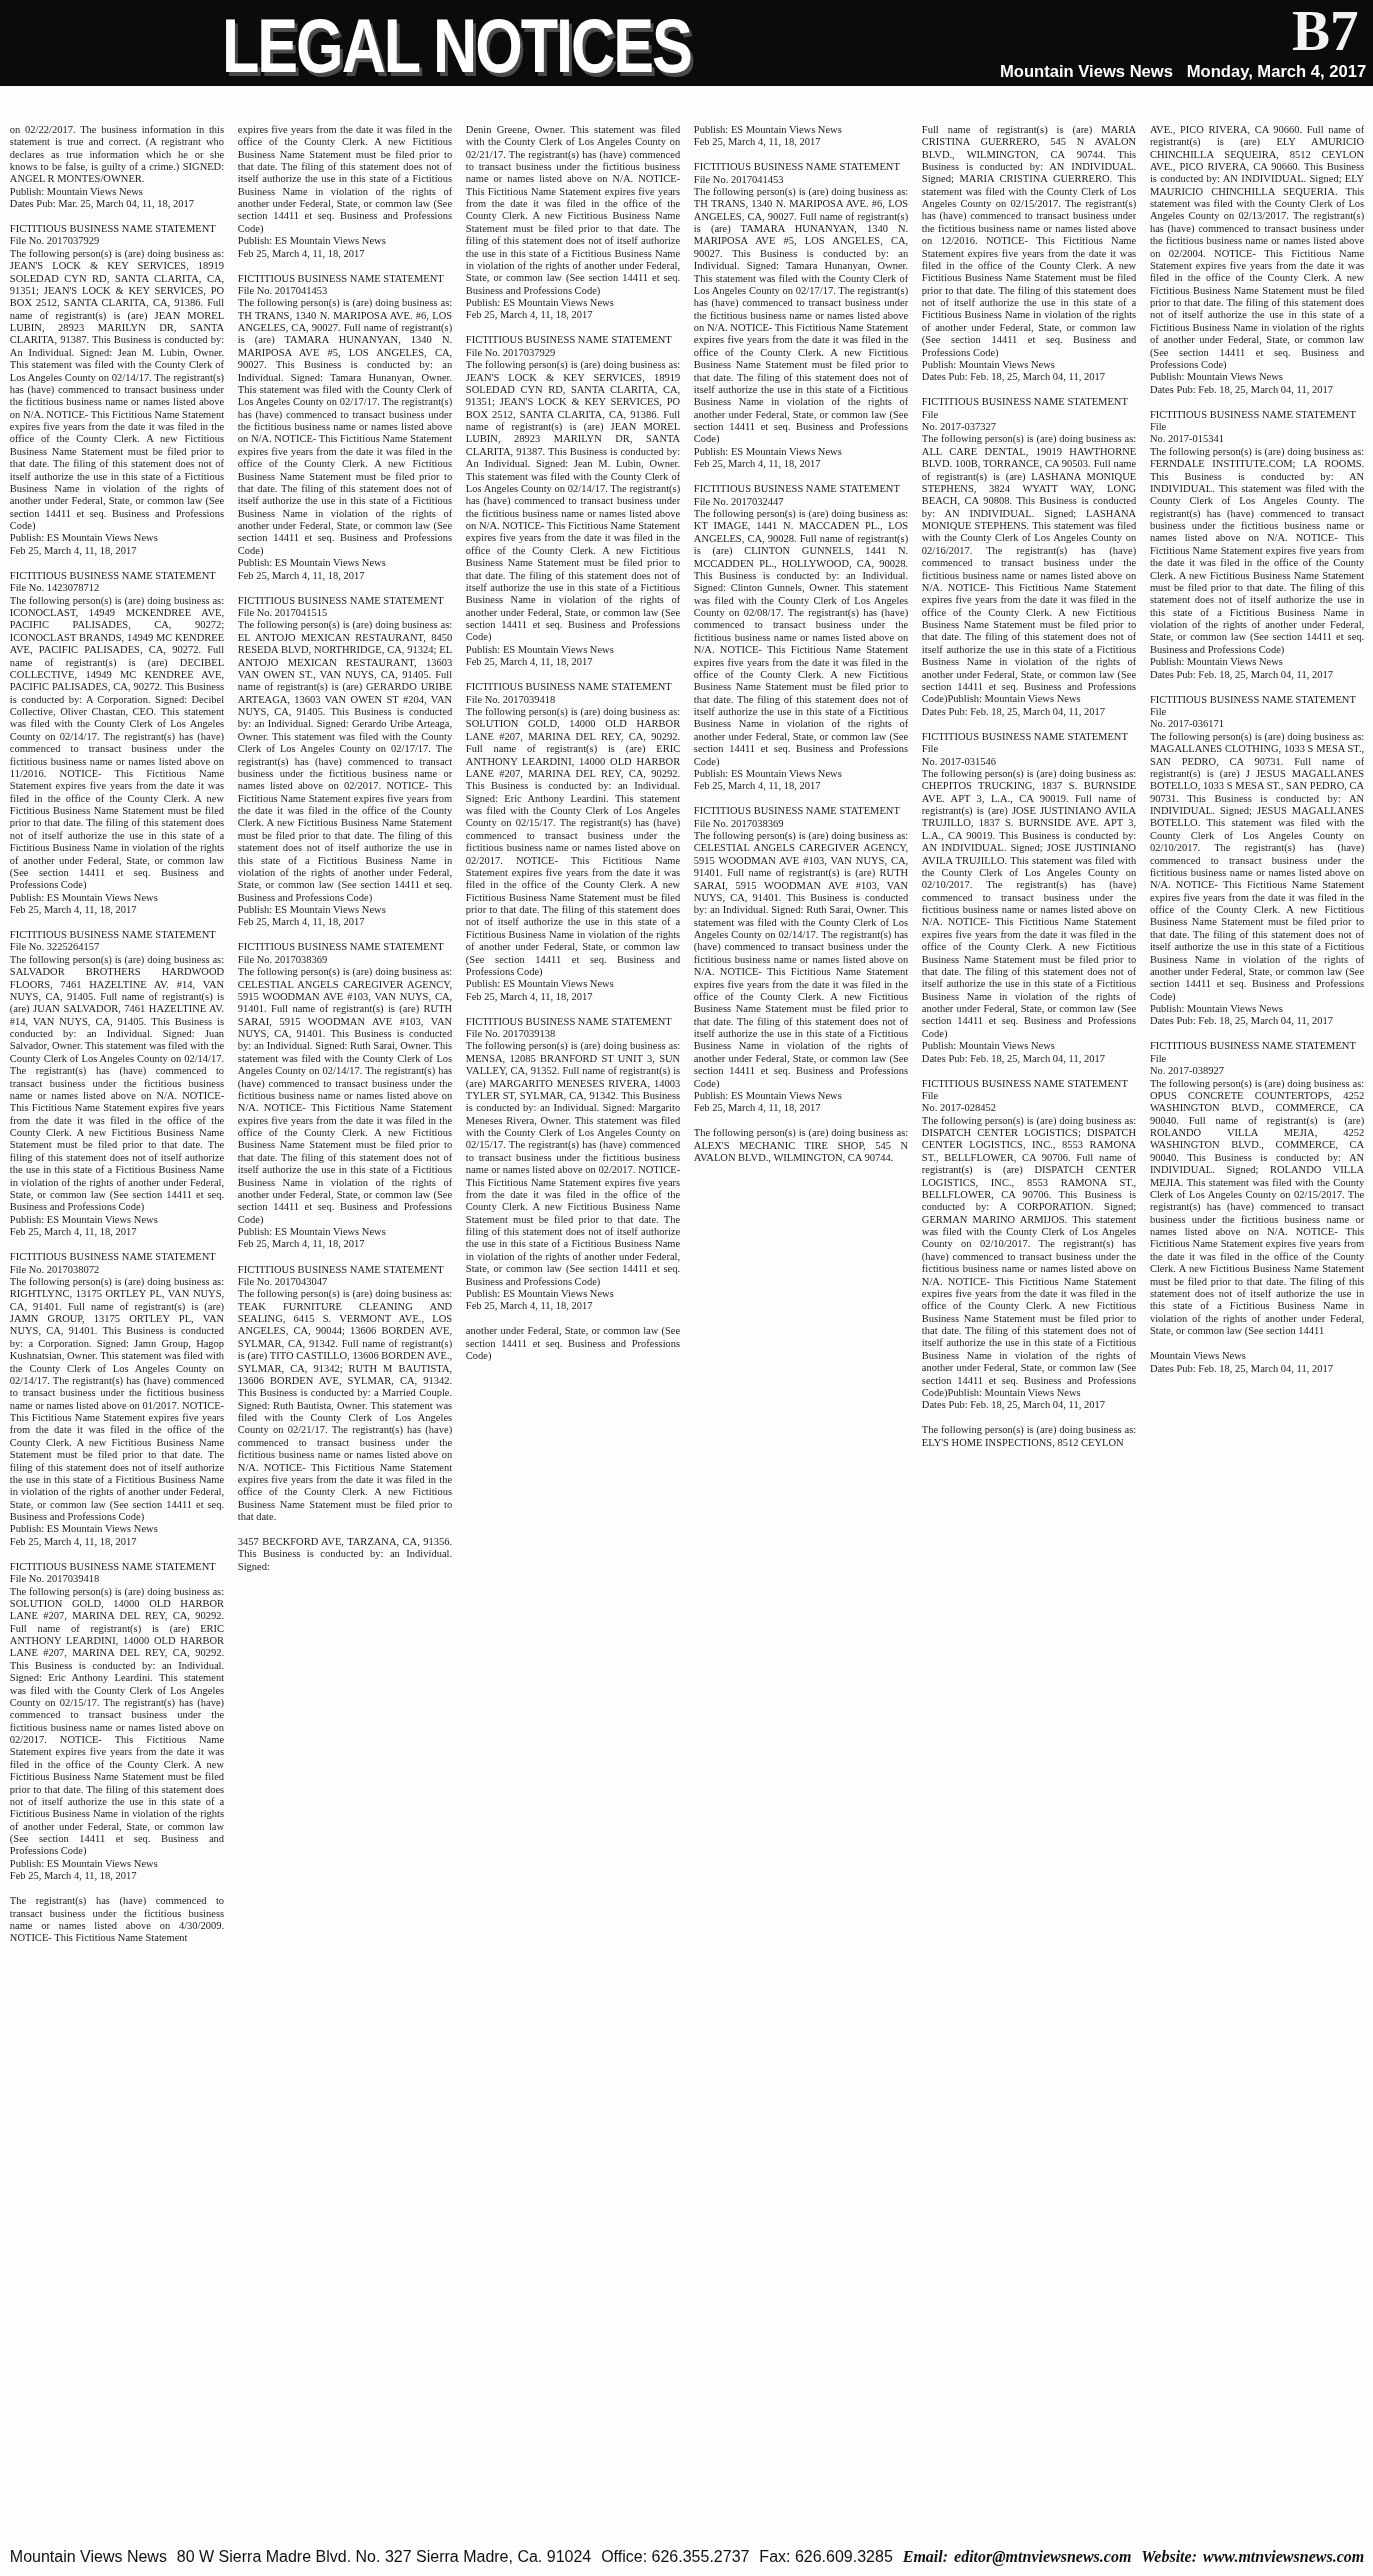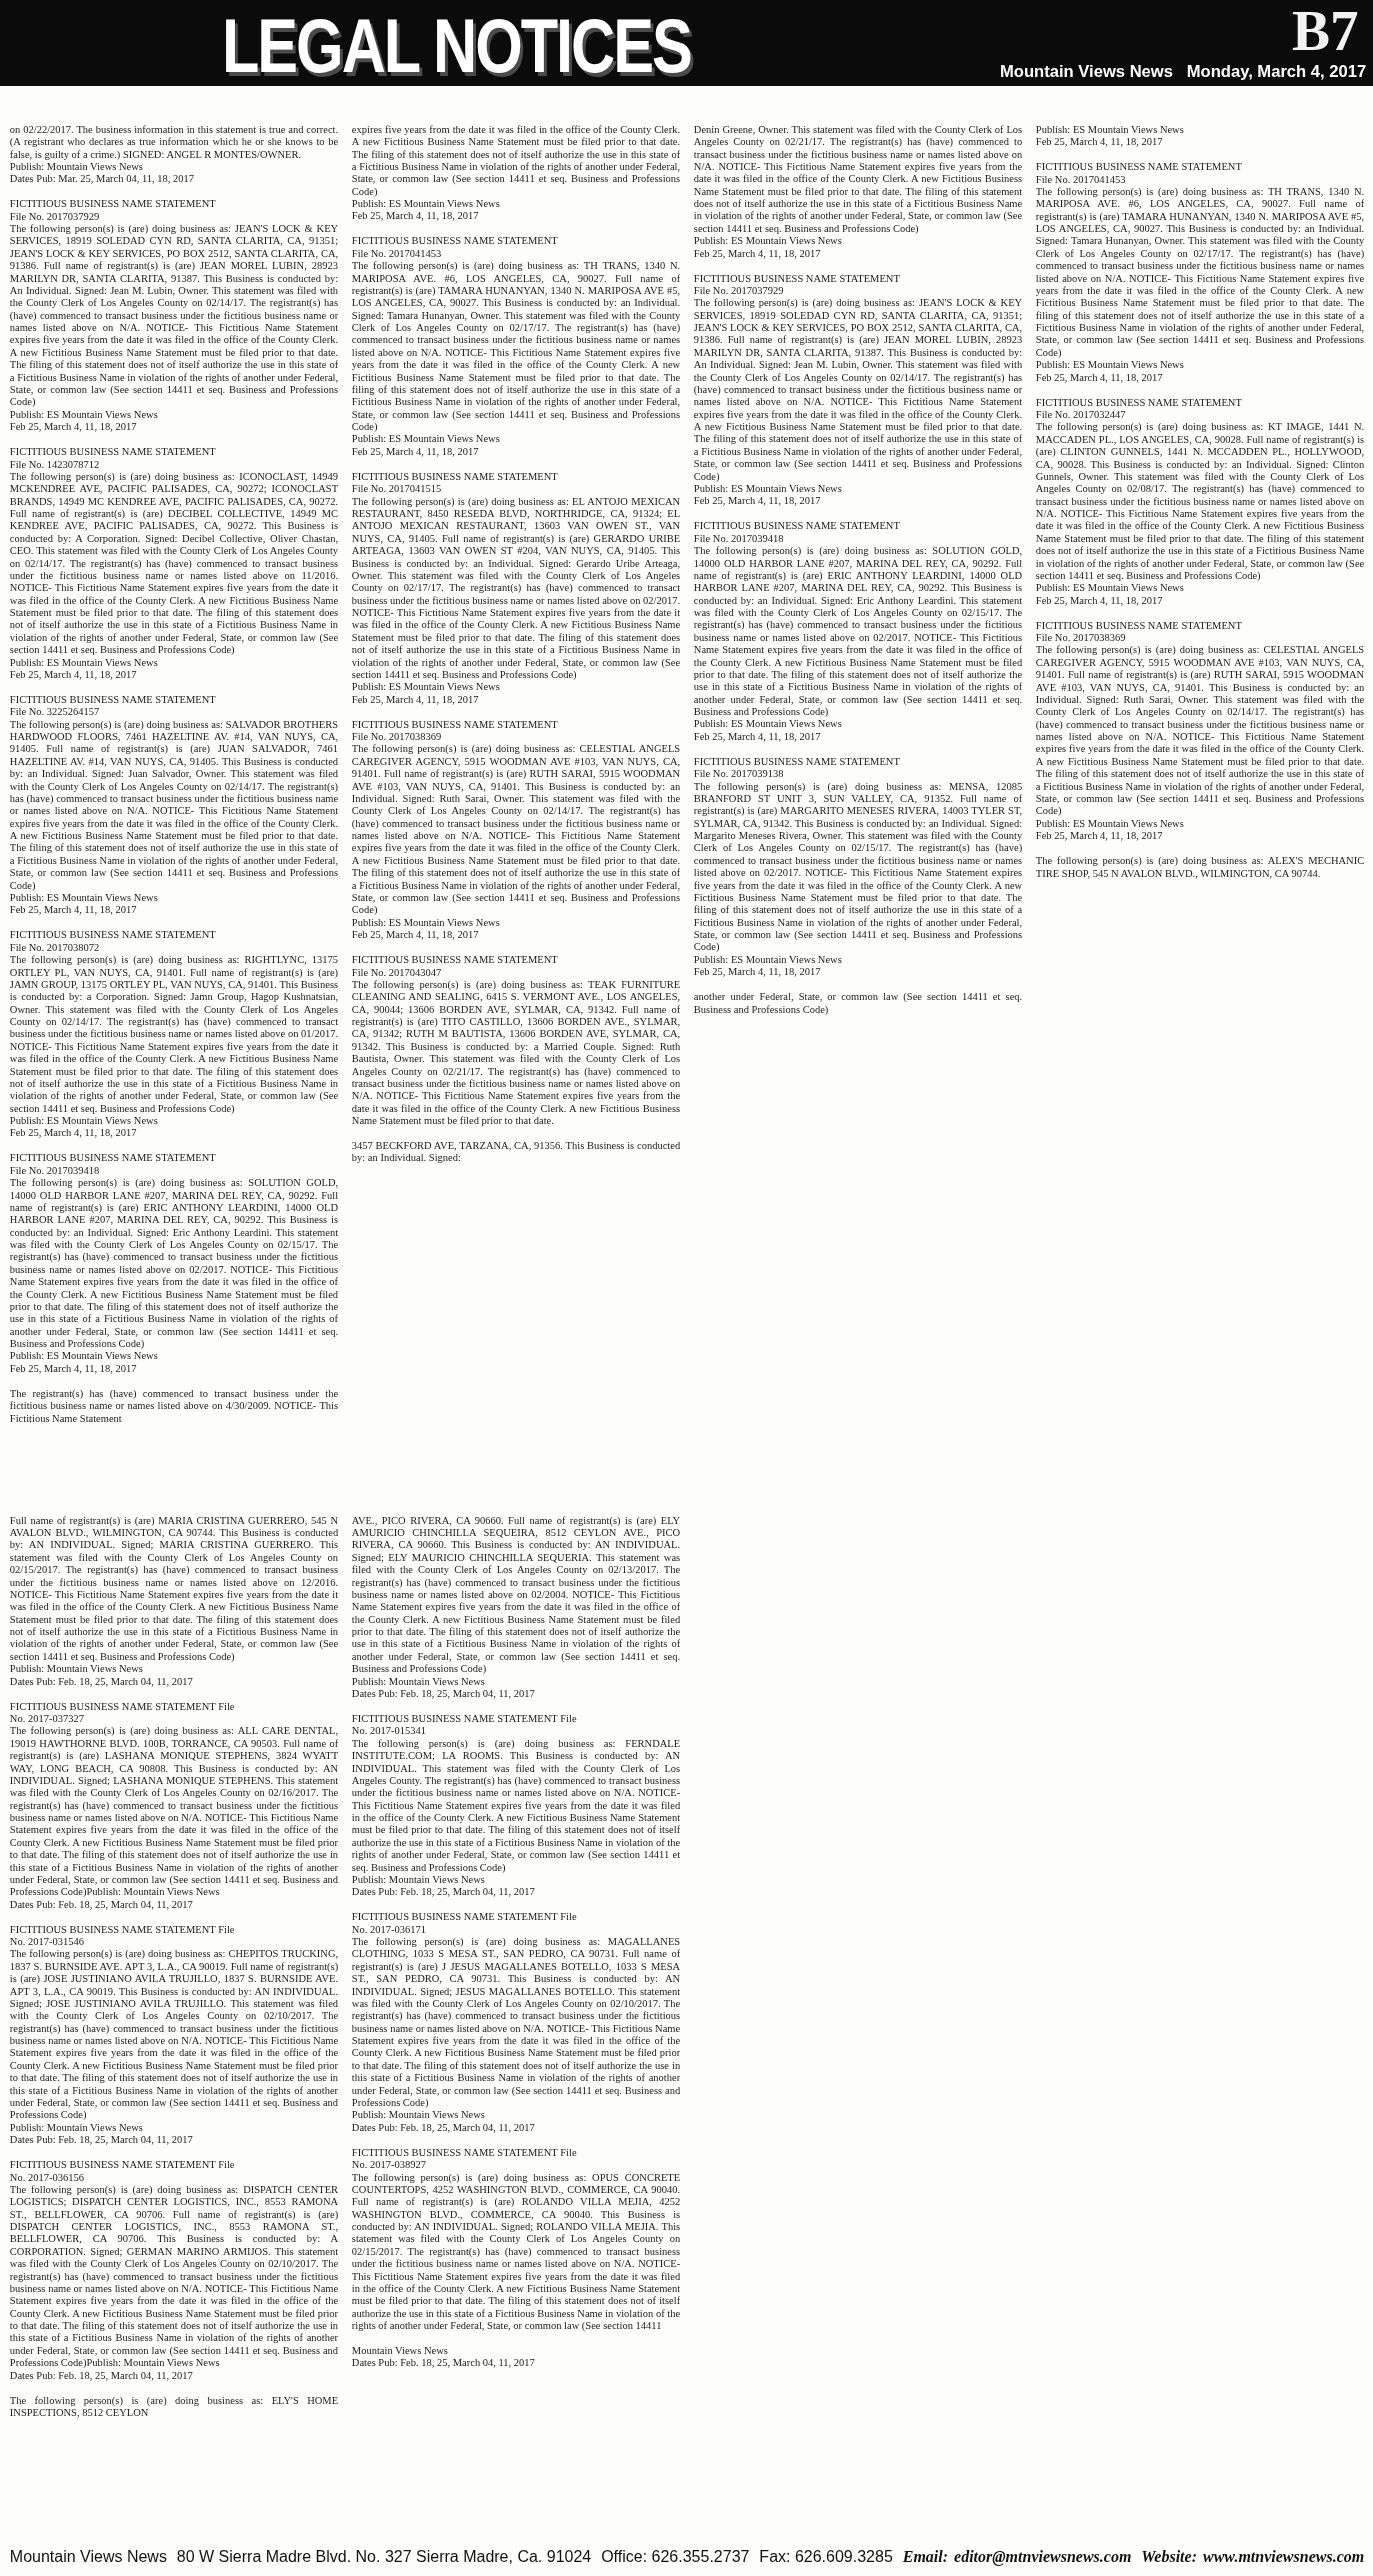--- a/index.html
+++ b/index.html
@@ -22,21 +22,21 @@
     position:absolute;right:15.6px;top:-2px;color:#f2f2f2;
     font-family:"Liberation Serif","DejaVu Serif",serif;font-weight:bold;font-size:57px;
   }
   .mh-date{
     position:absolute;right:7.8px;bottom:3.9px;color:#ffffff;
     font-family:"Liberation Sans","DejaVu Sans",sans-serif;font-weight:bold;font-size:16.6px;
     display:flex;gap:13.7px;white-space:nowrap;
   }
   
   .columns{
-    flex:1 1 auto;display:grid;grid-template-columns:repeat(4,1fr);
+    flex:1 1 auto;display:grid;grid-template-columns:repeat(6,1fr);
     gap:0 13.7px;padding:9.8px 9.8px 0 9.8px;overflow:hidden;
   }
   .col{overflow:hidden;}
   .notice{margin:0 0 12.7px 0;}
   .nh,.nt,.ntl{font-size:10.5px;line-height:1.18;}
   .nt{margin:0;text-align:justify;}
   
   .pagefoot{
     flex:0 0 auto;height:39px;display:flex;align-items:center;justify-content:space-between;
     padding:0 9.8px;font-family:"Liberation Sans","DejaVu Sans",sans-serif;
@@ -216,21 +216,21 @@
         </div>
         <div class="notice">
           <div class="nh">FICTITIOUS BUSINESS NAME STATEMENT File</div>
           <div class="nh">No. 2017-031546</div>
           <p class="nt">The following person(s) is (are) doing business as: CHEPITOS TRUCKING, 1837 S. BURNSIDE AVE. APT 3, L.A., CA 90019. Full name of registrant(s) is (are) JOSE JUSTINIANO AVILA TRUJILLO, 1837 S. BURNSIDE AVE. APT 3, L.A., CA 90019. This Business is conducted by: AN INDIVIDUAL. Signed; JOSE JUSTINIANO AVILA TRUJILLO. This statement was filed with the County Clerk of Los Angeles County on 02/10/2017. The registrant(s) has (have) commenced to transact business under the fictitious business name or names listed above on N/A. NOTICE- This Fictitious Name Statement expires five years from the date it was filed in the office of the County Clerk. A new Fictitious Business Name Statement must be filed prior to that date. The filing of this statement does not of itself authorize the use in this state of a Fictitious Business Name in violation of the rights of another under Federal, State, or common law (See section 14411 et seq. Business and Professions Code)</p>
           <div class="ntl">Publish: Mountain Views News</div>
           <div class="ntl">Dates Pub: Feb. 18, 25, March 04, 11, 2017</div>
         </div>
         <div class="notice">
           <div class="nh">FICTITIOUS BUSINESS NAME STATEMENT File</div>
-          <div class="nh">No. 2017-036156</div>
+          <div class="nh">No. 2017-028452</div>
           <p class="nt">The following person(s) is (are) doing business as: DISPATCH CENTER LOGISTICS; DISPATCH CENTER LOGISTICS, INC., 8553 RAMONA ST., BELLFLOWER, CA 90706. Full name of registrant(s) is (are) DISPATCH CENTER LOGISTICS, INC., 8553 RAMONA ST., BELLFLOWER, CA 90706. This Business is conducted by: A CORPORATION. Signed; GERMAN MARINO ARMIJOS. This statement was filed with the County Clerk of Los Angeles County on 02/10/2017. The registrant(s) has (have) commenced to transact business under the fictitious business name or names listed above on N/A. NOTICE- This Fictitious Name Statement expires five years from the date it was filed in the office of the County Clerk. A new Fictitious Business Name Statement must be filed prior to that date. The filing of this statement does not of itself authorize the use in this state of a Fictitious Business Name in violation of the rights of another under Federal, State, or common law (See section 14411 et seq. Business and Professions Code)Publish: Mountain Views News</p>
           <div class="ntl">Dates Pub: Feb. 18, 25, March 04, 11, 2017</div>
         </div>
         <div class="notice">
           <p class="nt">The following person(s) is (are) doing business as: ELY'S HOME INSPECTIONS, 8512 CEYLON</p>
         </div>
       </div>
       <div class="col">
         <div class="notice">
           <p class="nt">AVE., PICO RIVERA, CA 90660. Full name of registrant(s) is (are) ELY AMURICIO CHINCHILLA SEQUEIRA, 8512 CEYLON AVE., PICO RIVERA, CA 90660. This Business is conducted by: AN INDIVIDUAL. Signed; ELY MAURICIO CHINCHILLA SEQUERIA. This statement was filed with the County Clerk of Los Angeles County on 02/13/2017. The registrant(s) has (have) commenced to transact business under the fictitious business name or names listed above on 02/2004. NOTICE- This Fictitious Name Statement expires five years from the date it was filed in the office of the County Clerk. A new Fictitious Business Name Statement must be filed prior to that date. The filing of this statement does not of itself authorize the use in this state of a Fictitious Business Name in violation of the rights of another under Federal, State, or common law (See section 14411 et seq. Business and Professions Code)</p>

